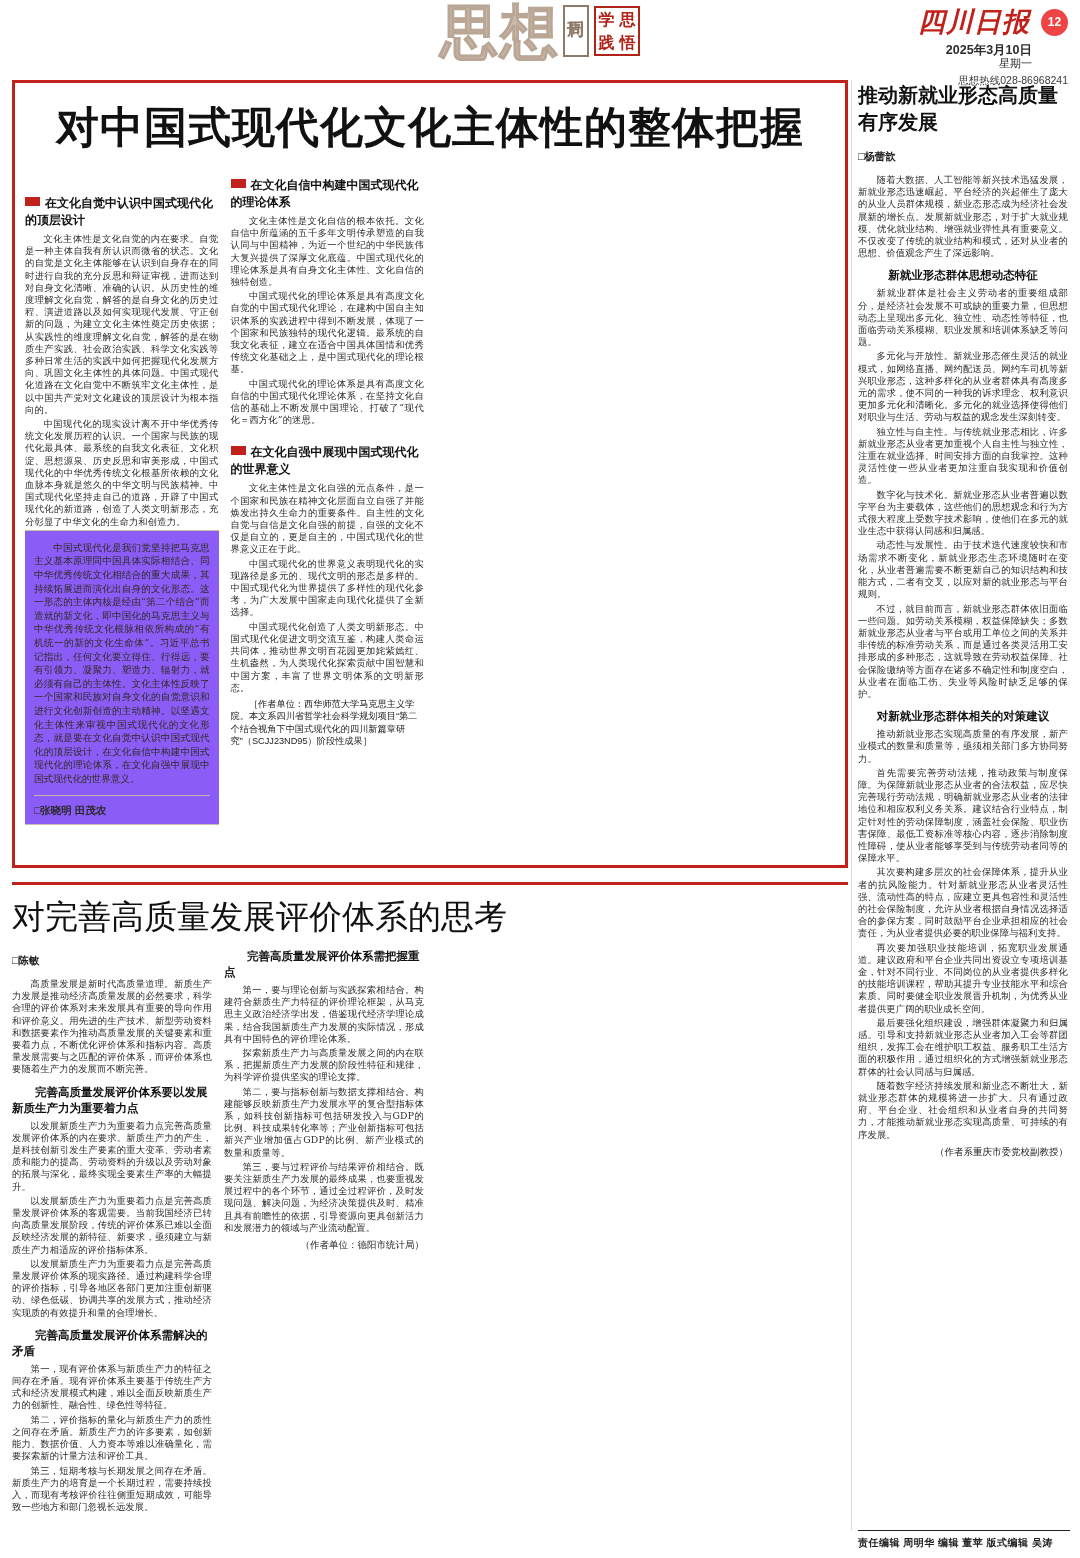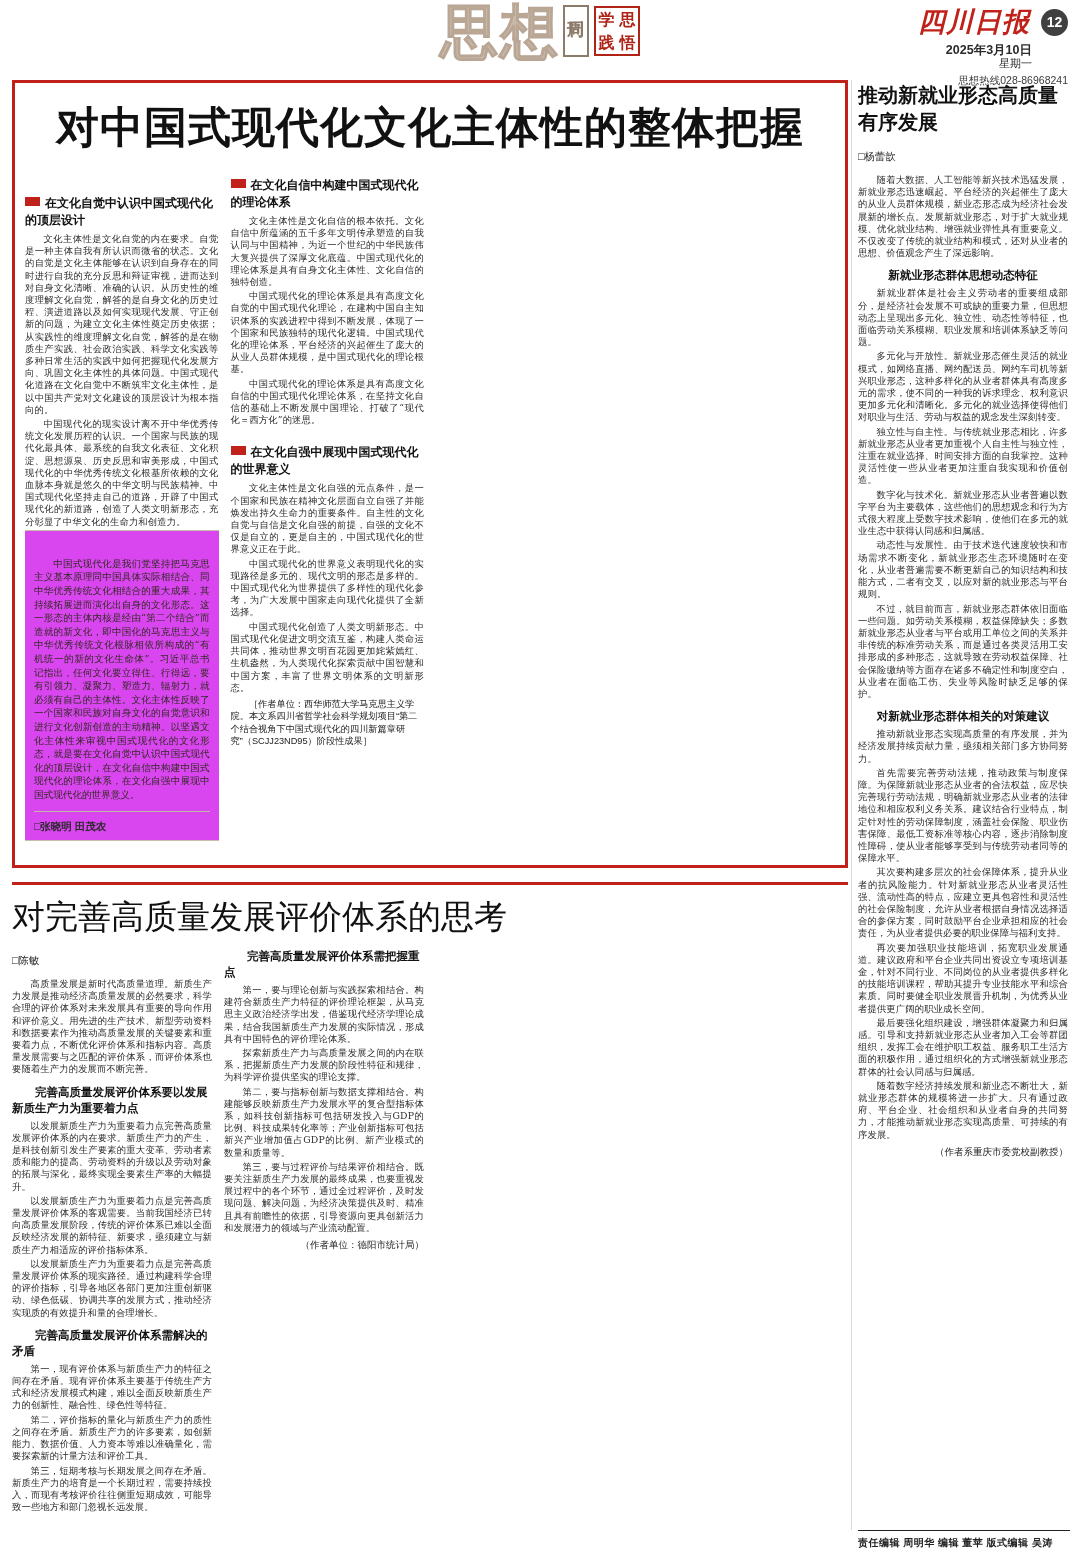--- a/index.html
+++ b/index.html
@@ -103,24 +103,24 @@
     letter-spacing: 1px;
     display: inline-block;
     vertical-align: middle;
   }
   .page-badge {
     display: inline-block;
     vertical-align: middle;
     width: 27px;
     height: 27px;
     border-radius: 50%;
-    background: #404040;
+    background: #ef4444;
     color: #fff;
     font-family: "Liberation Sans", sans-serif;
-    font-size: 14px;
+    font-size: 12px;
     font-weight: bold;
     line-height: 27px;
     text-align: center;
     margin-left: 7px;
   }
   .masthead-date {
     font-family: "Liberation Sans", sans-serif;
     font-size: 12.5px;
     font-weight: bold;
     color: #2a2a2a;
@@ -185,21 +185,21 @@
     font-weight: bold;
     font-size: 11.5px;
     line-height: 16px;
     color: #111;
     margin: 8px 0 4px 0;
     text-align: center;
   }
   .byline {
     font-family: "Liberation Sans", sans-serif;
     font-size: 10.5px;
-    font-weight: normal;
+    font-weight: bold;
     color: #222;
     margin: 6px 0 10px 0;
   }
   .credit {
     font-family: "Liberation Sans", sans-serif;
     font-size: 9.5px;
     color: #222;
     text-align: right;
     margin-top: 5px;
   }
@@ -229,24 +229,24 @@
     white-space: nowrap;
   }
   .feature-cols {
     column-count: 4;
     column-gap: 12px;
     column-fill: auto;
     height: 675px;
   }
   .feature-cols > * { break-inside: avoid-column; }
   .lead-box {
-    background: #d946ef;
+    background: #8b5cf6;
     border-top: 1px solid #c8bdac;
     border-bottom: 1px solid #c8bdac;
-    padding: 26px 9px 6px 9px;
+    padding: 10px 9px 6px 9px;
     margin-bottom: 6px;
     break-inside: avoid;
   }
   .lead-text {
     font-family: "DejaVu Serif", serif;
     font-size: 9.6px;
     line-height: 13.6px;
     text-align: justify;
     text-indent: 2em;
     color: #312a22;
@@ -392,21 +392,21 @@
       <div class="lead-box">
         <p class="lead-text">中国式现代化是我们党坚持把马克思主义基本原理同中国具体实际相结合、同中华优秀传统文化相结合的重大成果，其持续拓展进而演化出自身的文化形态。这一形态的主体内核是经由“第二个结合”而造就的新文化，即中国化的马克思主义与中华优秀传统文化根脉相依所构成的“有机统一的新的文化生命体”。习近平总书记指出，任何文化要立得住、行得远，要有引领力、凝聚力、塑造力、辐射力，就必须有自己的主体性。文化主体性反映了一个国家和民族对自身文化的自觉意识和进行文化创新创造的主动精神。以坚遇文化主体性来审视中国式现代化的文化形态，就是要在文化自觉中认识中国式现代化的顶层设计，在文化自信中构建中国式现代化的理论体系，在文化自强中展现中国式现代化的世界意义。</p>
         <div class="lead-sep"></div>
         <div class="lead-authors">□张晓明 田茂农</div>
       </div>
 
       <div class="subhead">
         <span class="redmark"></span><span>在文化自信中构建中国式现代化的理论体系</span>
       </div>
       <p class="body-text">文化主体性是文化自信的根本依托。文化自信中所蕴涵的五千多年文明传承塑造的自我认同与中国精神，为近一个世纪的中华民族伟大复兴提供了深厚文化底蕴。中国式现代化的理论体系是具有自身文化主体性、文化自信的独特创造。</p>
-      <p class="body-text">中国式现代化的理论体系是具有高度文化自觉的中国式现代化理论，在建构中国自主知识体系的实践进程中得到不断发展，体现了一个国家和民族独特的现代化逻辑。中国式现代化的理论体系，平台经济的兴起催生了庞大的从业人员群体规模，是中国式现代化的理论根基。</p>
+      <p class="body-text">中国式现代化的理论体系是具有高度文化自觉的中国式现代化理论，在建构中国自主知识体系的实践进程中得到不断发展，体现了一个国家和民族独特的现代化逻辑。最系统的自我文化表征，建立在适合中国具体国情和优秀传统文化基础之上，是中国式现代化的理论根基。</p>
       <p class="body-text">中国式现代化的理论体系是具有高度文化自信的中国式现代化理论体系，在坚持文化自信的基础上不断发展中国理论、打破了“现代化＝西方化”的迷思。</p>
 
       <div class="subhead">
         <span class="redmark"></span><span>在文化自强中展现中国式现代化的世界意义</span>
       </div>
       <p class="body-text">文化主体性是文化自强的元点条件，是一个国家和民族在精神文化层面自立自强了并能焕发出持久生命力的重要条件。自主性的文化自觉与自信是文化自强的前提，自强的文化不仅是自立的，更是自主的，中国式现代化的世界意义正在于此。</p>
       <p class="body-text">中国式现代化的世界意义表明现代化的实现路径是多元的、现代文明的形态是多样的。中国式现代化为世界提供了多样性的现代化参考，为广大发展中国家走向现代化提供了全新选择。</p>
       <p class="body-text">中国式现代化创造了人类文明新形态。中国式现代化促进文明交流互鉴，构建人类命运共同体，推动世界文明百花园更加姹紫嫣红、生机盎然，为人类现代化探索贡献中国智慧和中国方案，丰富了世界文明体系的文明新形态。</p>
       <p class="source-note">［作者单位：西华师范大学马克思主义学院。本文系四川省哲学社会科学规划项目“第二个结合视角下中国式现代化的四川新篇章研究”（SCJJ23ND95）阶段性成果］</p>
     </div>
@@ -419,21 +419,21 @@
 
     <div class="subhead-center">新就业形态群体思想动态特征</div>
     <p class="body-text">新就业群体是社会主义劳动者的重要组成部分，是经济社会发展不可或缺的重要力量，但思想动态上呈现出多元化、独立性、动态性等特征，也面临劳动关系模糊、职业发展和培训体系缺乏等问题。</p>
     <p class="body-text">多元化与开放性。新就业形态催生灵活的就业模式，如网络直播、网约配送员、网约车司机等新兴职业形态，这种多样化的从业者群体具有高度多元的需求，使不同的一种我的诉求理念、权利意识更加多元化和清晰化。多元化的就业选择使得他们对职业与生活、劳动与权益的观念发生深刻转变。</p>
     <p class="body-text">独立性与自主性。与传统就业形态相比，许多新就业形态从业者更加重视个人自主性与独立性，注重在就业选择、时间安排方面的自我掌控。这种灵活性使一些从业者更加注重自我实现和价值创造。</p>
     <p class="body-text">数字化与技术化。新就业形态从业者普遍以数字平台为主要载体，这些他们的思想观念和行为方式很大程度上受数字技术影响，使他们在多元的就业生态中获得认同感和归属感。</p>
     <p class="body-text">动态性与发展性。由于技术迭代速度较快和市场需求不断变化，新就业形态生态环境随时在变化，从业者普遍需要不断更新自己的知识结构和技能方式，二者有交叉，以应对新的就业形态与平台规则。</p>
     <p class="body-text">不过，就目前而言，新就业形态群体依旧面临一些问题。如劳动关系模糊，权益保障缺失；多数新就业形态从业者与平台或用工单位之间的关系并非传统的标准劳动关系，而是通过各类灵活用工安排形成的多种形态，这就导致在劳动权益保障、社会保险缴纳等方面存在诸多不确定性和制度空白，从业者在面临工伤、失业等风险时缺乏足够的保护。</p>
 
     <div class="subhead-center">对新就业形态群体相关的对策建议</div>
-    <p class="body-text">推动新就业形态实现高质量的有序发展，并为经济发展持续贡献力量，亟须相关部门多方协同努力。</p>
+    <p class="body-text">推动新就业形态实现高质量的有序发展，新产业模式的数量和质量等，亟须相关部门多方协同努力。</p>
     <p class="body-text">首先需要完善劳动法规，推动政策与制度保障。为保障新就业形态从业者的合法权益，应尽快完善现行劳动法规，明确新就业形态从业者的法律地位和相应权利义务关系。建议结合行业特点，制定针对性的劳动保障制度，涵盖社会保险、职业伤害保障、最低工资标准等核心内容，逐步消除制度性障碍，使从业者能够享受到与传统劳动者同等的保障水平。</p>
     <p class="body-text">其次要构建多层次的社会保障体系，提升从业者的抗风险能力。针对新就业形态从业者灵活性强、流动性高的特点，应建立更具包容性和灵活性的社会保险制度，允许从业者根据自身情况选择适合的参保方案，同时鼓励平台企业承担相应的社会责任，为从业者提供必要的职业保障与福利支持。</p>
     <p class="body-text">再次要加强职业技能培训，拓宽职业发展通道。建议政府和平台企业共同出资设立专项培训基金，针对不同行业、不同岗位的从业者提供多样化的技能培训课程，帮助其提升专业技能水平和综合素质。同时要健全职业发展晋升机制，为优秀从业者提供更广阔的职业成长空间。</p>
     <p class="body-text">最后要强化组织建设，增强群体凝聚力和归属感。引导和支持新就业形态从业者加入工会等群团组织，发挥工会在维护职工权益、服务职工生活方面的积极作用，通过组织化的方式增强新就业形态群体的社会认同感与归属感。</p>
     <p class="body-text">随着数字经济持续发展和新业态不断壮大，新就业形态群体的规模将进一步扩大。只有通过政府、平台企业、社会组织和从业者自身的共同努力，才能推动新就业形态实现高质量、可持续的有序发展。</p>
     <div class="credit">（作者系重庆市委党校副教授）</div>
   </div>
 
   <div class="bottom-rule"></div>
   <div class="bottom-article">

